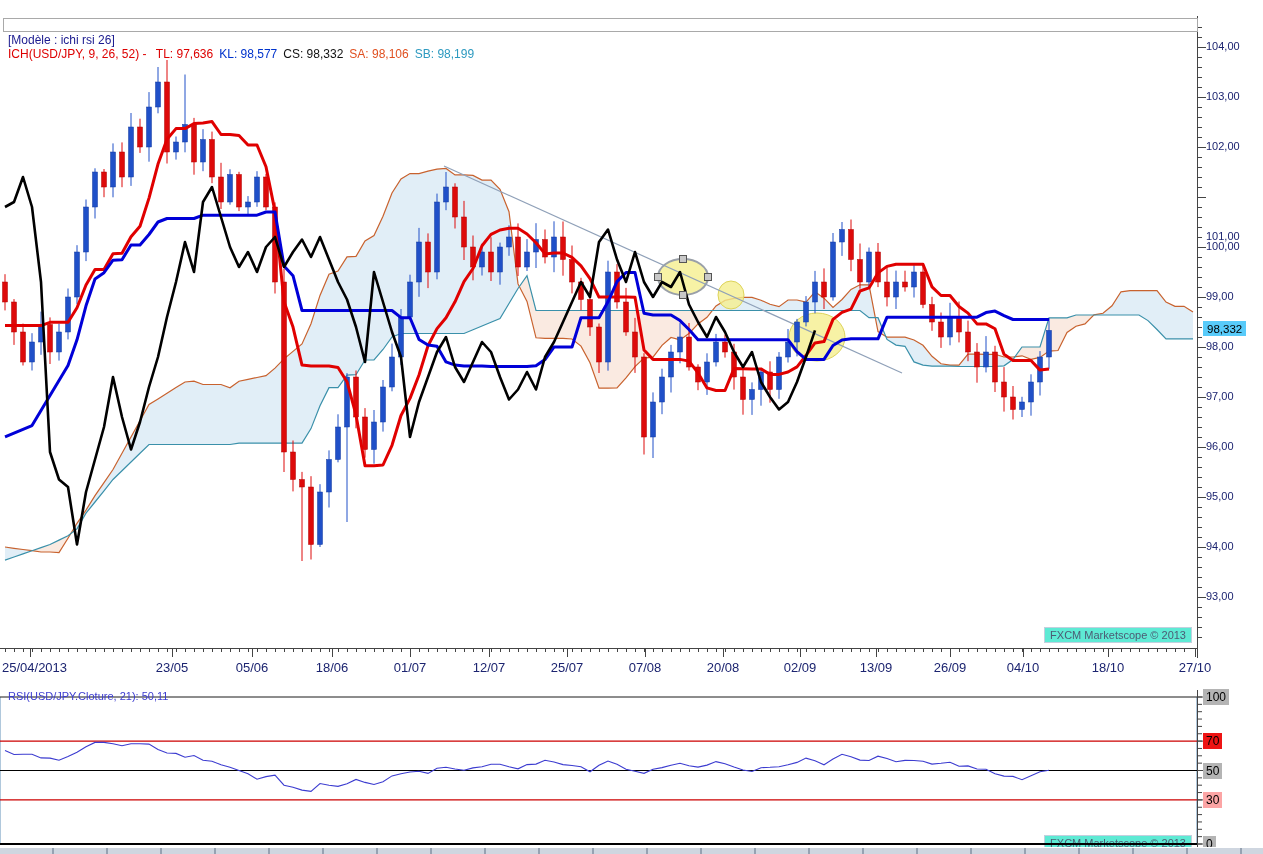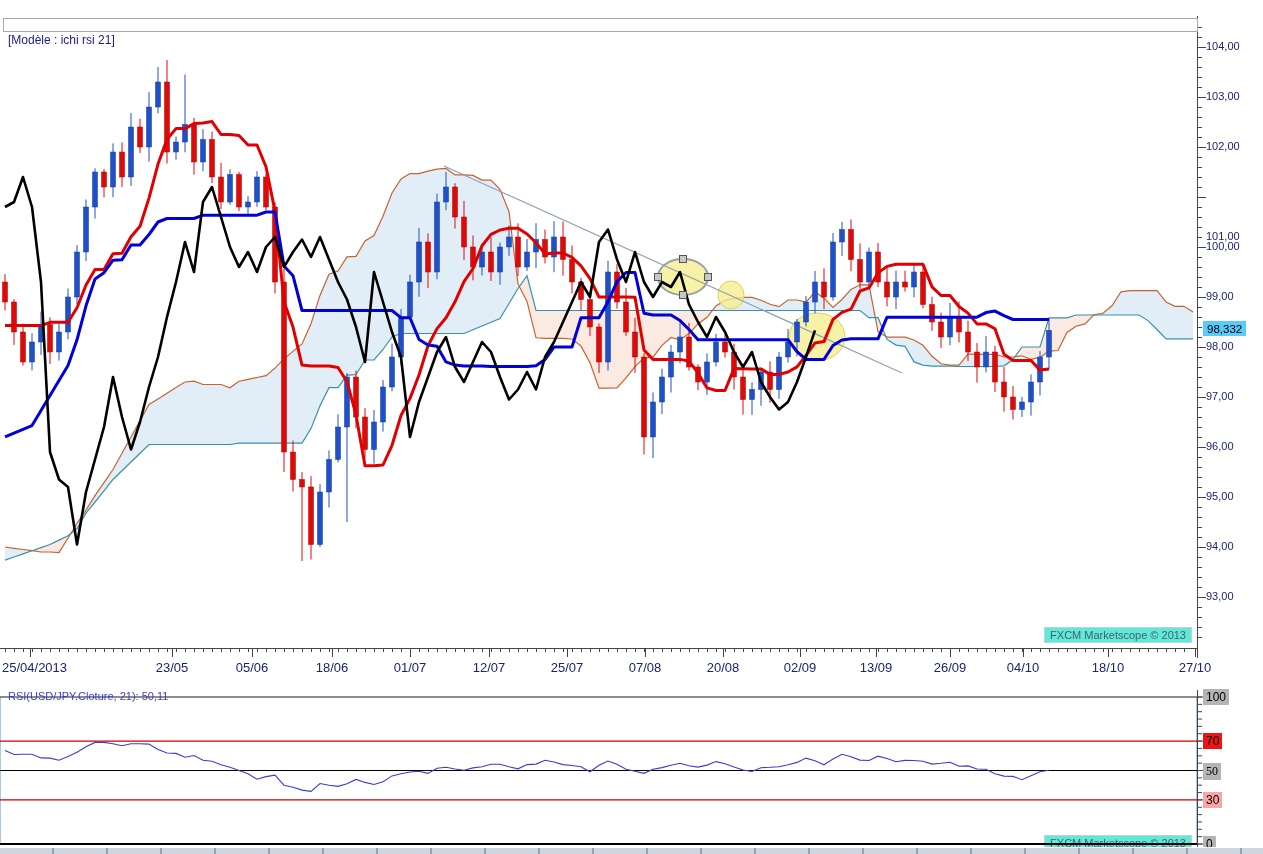--- a/index.html
+++ b/index.html
@@ -27,21 +27,22 @@
   .bottom-scroll{position:absolute;left:0;top:847px;width:1263px;height:7px;z-index:6;
     border-top:1px solid #fff;
     background:repeating-linear-gradient(90deg,#cfd6e0 0px,#cfd6e0 52px,#96a2b2 52px,#96a2b2 54px);}
 </style>
 </head>
 <body>
 
 <div id="stage">
   <div class="top-box"></div>
 
-  <div class="title-line">[Modèle : ichi rsi 21]</div>
+  <div class="title-line">[Modèle : ichi rsi 26]</div>
+  <div class="legend-line" id="legend-line"><span style="color: rgb(221, 0, 0);">ICH(USD/JPY, 9, 26, 52) - </span><span style="color: rgb(221, 0, 0);">TL: 97,636</span><span style="color: rgb(0, 51, 204);">KL: 98,577</span><span style="color: rgb(17, 17, 17);">CS: 98,332</span><span style="color: rgb(224, 80, 32);">SA: 98,106</span><span style="color: rgb(45, 154, 192);">SB: 98,199</span></div>
 
   <svg id="chart-svg" width="1263" height="854">
       <defs>
         <clipPath id="plotclip">
           <rect x="0" y="16" width="1195" height="632"></rect>
         </clipPath>
       </defs>
       <g clip-path="url(#plotclip)">
         <g>
           <polygon points="5,547 14,548.2500000000002 14,556.9999999999994 5,560.1249999999994" fill="#dcebf6" fill-opacity="0.85" stroke="none"></polygon>
@@ -723,21 +724,21 @@
       <div class="date-label" style="left: 1108px;">18/10</div>
       <div class="date-label" style="left: 1195px; text-align: center;">27/10</div>
     </div>
 
   <div class="fxcm main">FXCM Marketscope © 2013</div>
 
   <div class="rsi-title">RSI(USD/JPY.Cloture, 21): 50,11</div>
   <div id="rsi-side-labels">
       <div class="rsi-side" style="top: 689px; background: rgb(180, 180, 180);">100</div>
       <div class="rsi-side" style="top: 733.1px; background: rgb(238, 20, 20);">70</div>
-      <div class="rsi-side" style="top: 762.5px; background: rgb(180, 180, 180); font-family: Liberation Serif, serif;">50</div>
+      <div class="rsi-side" style="top: 762.5px; background: rgb(180, 180, 180);">50</div>
       <div class="rsi-side" style="top: 791.9px; background: #fca5a5;">30</div>
       <div class="rsi-side" style="top: 836px; background: rgb(180, 180, 180);">0</div>
     </div>
   <div class="fxcm rsi">FXCM Marketscope © 2013</div>
 
   <div class="zero-line"></div>
   <div class="bottom-scroll"></div>
 </div>
 
 </body></html>

